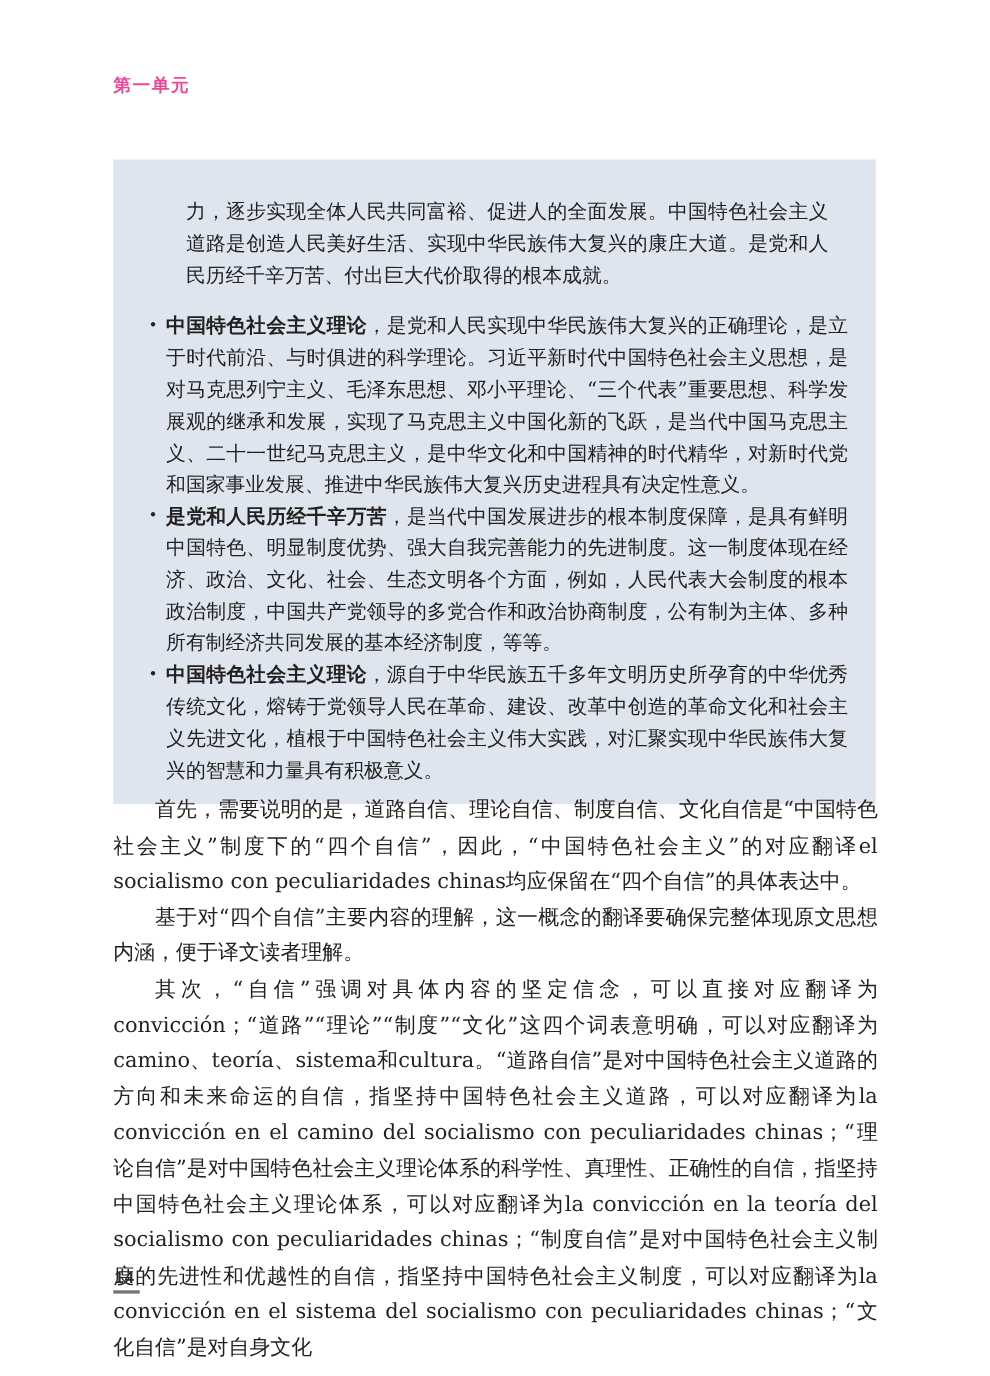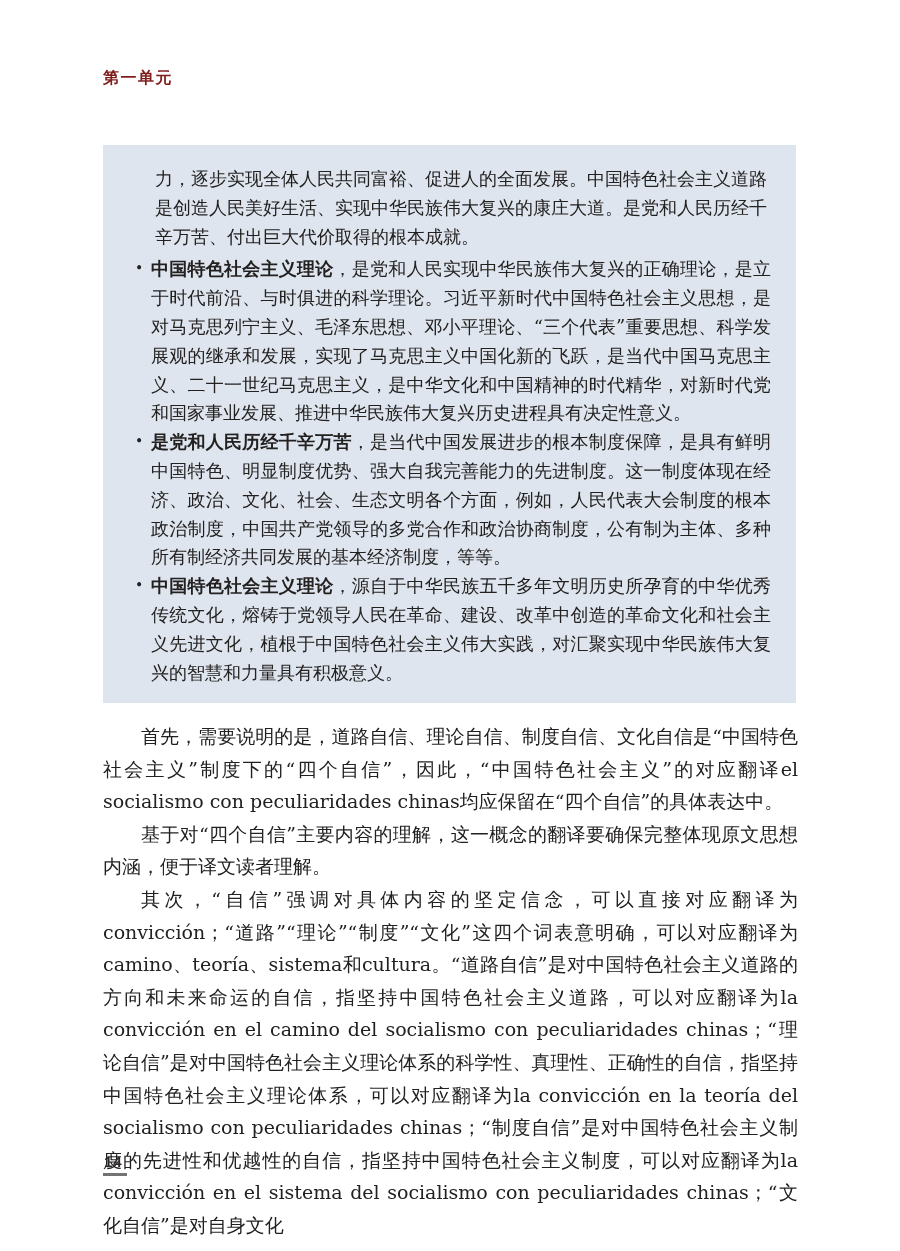--- a/index.html
+++ b/index.html
@@ -14,35 +14,35 @@
     color: #232120;
   }
   .unit-header {
     position: absolute;
     left: 103px;
     top: 68px;
     font-family: "Liberation Sans", "DejaVu Sans", sans-serif;
     font-weight: bold;
     font-size: 16px;
     letter-spacing: 1.5px;
-    color: #7f1d1d;
+    color: #ec4899;
   }
   .highlight-box {
     position: absolute;
     left: 103px;
     top: 145px;
     width: 693px;
     min-height: 550px;
     background: #dee5ee;
     padding: 16px 25px 16px 48px;
     font-size: 18px;
     line-height: 28.8px;
     text-align: justify;
   }
-  .box-intro { margin: 4px; }
+  .box-intro { margin: 18px; }
   .concept-list {
     margin: 0;
     padding: 0;
     list-style: none;
   }
   .concept-list li { position: relative; }
   .bullet-marker {
     position: absolute;
     left: -16px;
     top: -1px;

